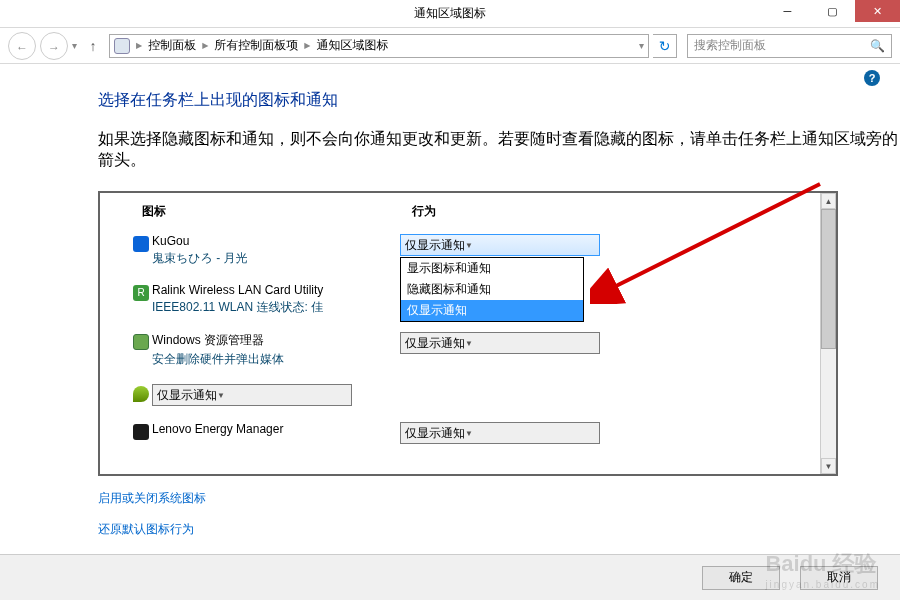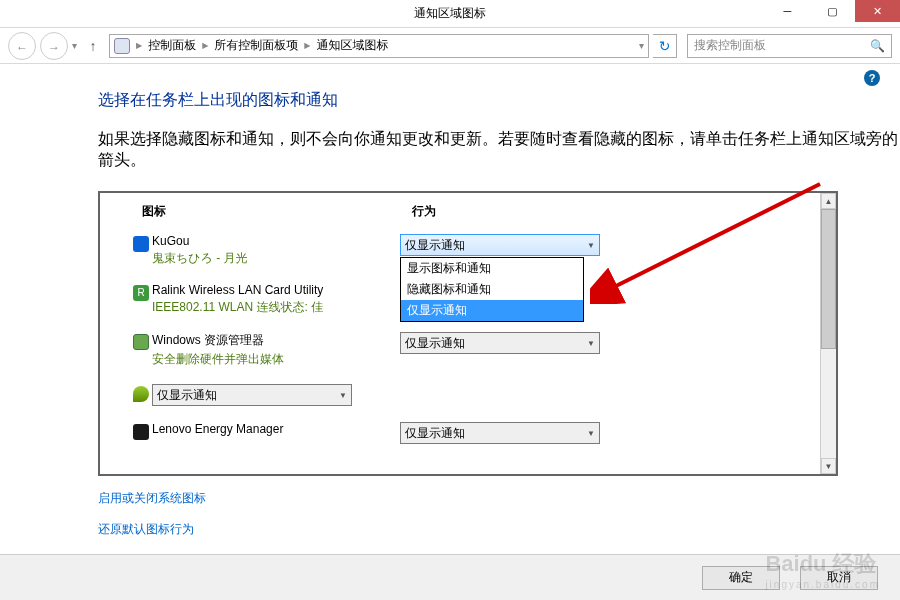--- a/index.html
+++ b/index.html
@@ -39,22 +39,22 @@
 
 .cols { display:flex; padding:0 30px 6px 42px; font-size:12px; font-weight:bold; }
 .col-icon { width:270px; }
 .col-action { width:300px; }
 
 .rows { padding:0 30px; }
 .row { display:flex; align-items:flex-start; padding:8px 0; }
 .ricon { width:22px; height:20px; flex-shrink:0; display:flex; align-items:center; justify-content:center; }
 .rtext { width:248px; }
 .rname { font-size:12px; color:#000; }
-.rsub { font-size:12px; color:#4d7c0f; margin-top:2px; }
-.combo { width:200px; height:22px; border:1px solid #7a7a7a; background:#efefef; font-size:12px; padding:0 4px; display:flex; align-items:center; justify-content:space-between; position:relative; }
+.rsub { font-size:12px; color:#0c4a6e; margin-top:2px; }
+.combo { width:200px; height:22px; border:1px solid #7a7a7a; background:#efefef; font-size:12px; padding:0 4px; display:flex; align-items:center; justify-content:flex-start; position:relative; }
 .combo .arrow { font-size:8px; color:#555; }
 .combo.active { border-color:#3399ff; background:linear-gradient(#eaf4ff,#d0e7ff); }
 .dropdown { position:absolute; top:22px; left:-1px; width:184px; border:1px solid #000; background:#fff; z-index:10; }
 .ddopt { padding:2px 6px; font-size:12px; }
 .ddopt.sel { background:#3399ff; color:#fff; }
 
 .links { margin:14px 0 0 98px; font-size:12px; }
 .links .link { color:#0066cc; display:block; margin-bottom:14px; }
 .checkbox-row { display:flex; align-items:center; font-size:12px; margin:4px 0 0 98px; }
 .checkbox-row .box { width:13px; height:13px; border:1px solid #333; margin-right:6px; }

